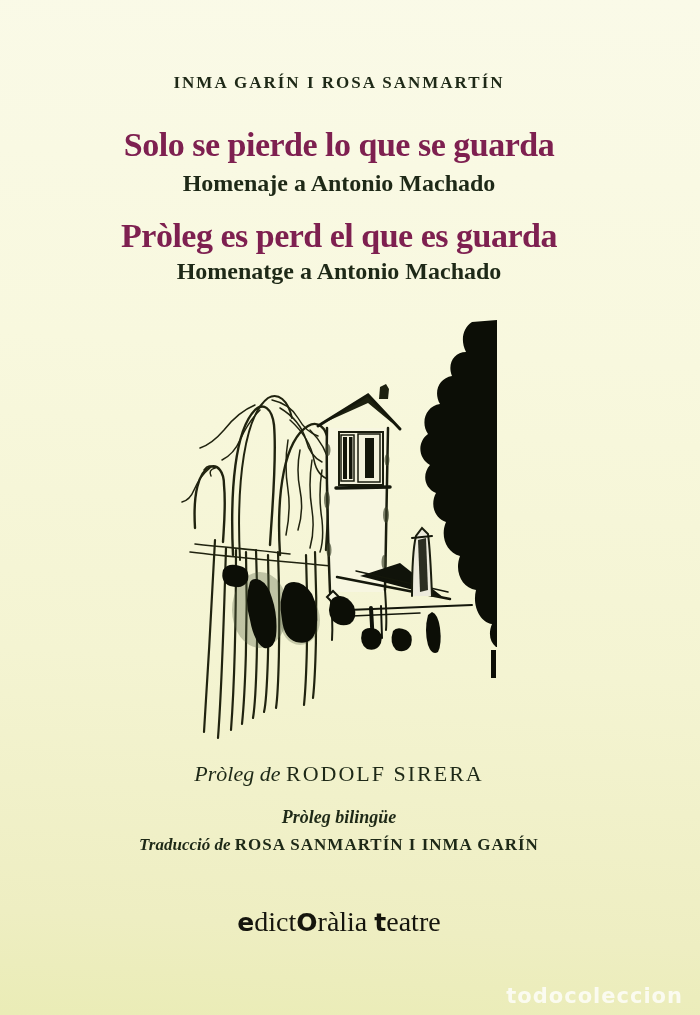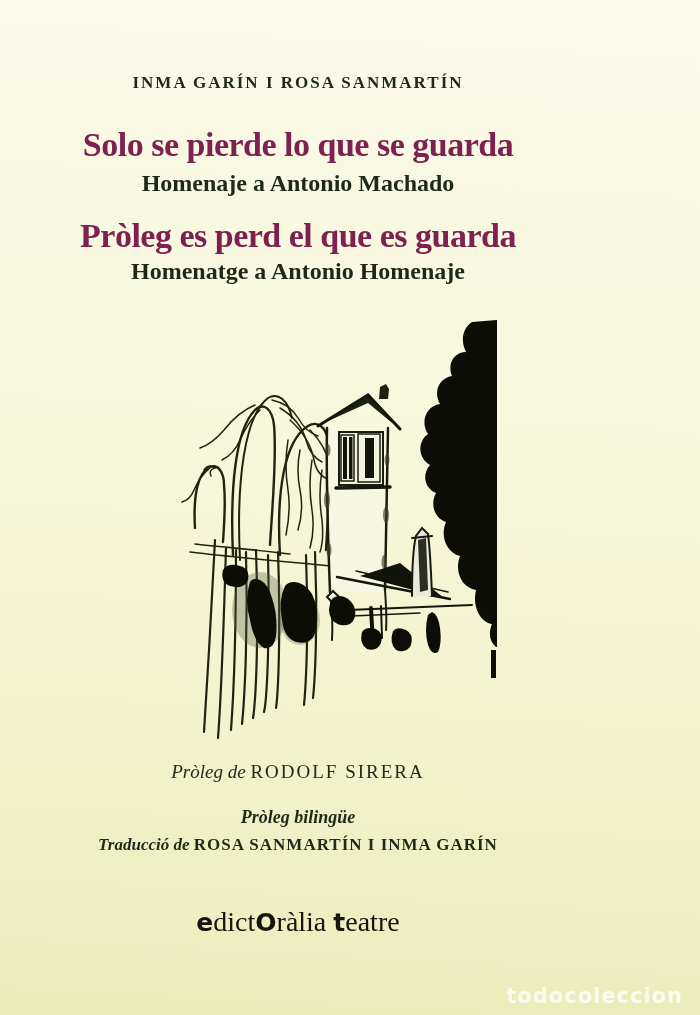--- a/index.html
+++ b/index.html
@@ -11,41 +11,41 @@
   .cover {
     position:absolute; inset:0;
     background:linear-gradient(183deg,
       var(--background-top,#fafae8) 0%,
       #f8f8de 35%,
       #f4f4d2 65%,
       #eeeec2 90%,
       var(--background-bottom,#eaecb6) 100%);
     overflow:hidden;
   }
-  .text-block { position:absolute; left:0; width:596px; text-align:center; white-space:nowrap; }
+  .text-block { position:absolute; left:0; width:596px; text-align:center; white-space:nowrap;padding-left:41px; }
   .author {
     top:73px; font-size:17px; font-weight:bold; letter-spacing:2px;
     color:var(--text,#1e2917);
   }
   .title {
     font-size:34px; font-weight:bold; letter-spacing:-0.5px;
     color:var(--title,#7e2050);
   }
   .title-es { top:126px; }
   .subtitle {
     font-size:24px; font-weight:bold; 
     color:var(--text,#1e2917);
   }
   .subtitle-es { top:170px; }
   .title-ca { top:217px; }
   .subtitle-ca { top:258px; }
 
   .illustration { position:absolute; left:160px; top:300px; width:380px; height:450px; }
 
-  .prologue { top:761px; font-size:19px; color:var(--text,#1e2917); }
+  .prologue { top:761px; font-size:22px; color:var(--text,#1e2917); }
   .prologue .prefix { font-style:italic; }
   .prologue .name { letter-spacing:2px; }
 
   .edition { top:807px; font-size:18px; font-style:italic; font-weight:bold; color:var(--text,#1e2917); }
 
   .translation { top:835px; font-size:17px; color:var(--text,#1e2917); }
   .translation .prefix { font-style:italic; font-weight:bold; }
   .translation .names { letter-spacing:1px; font-weight:bold; }
 
   .publisher { top:906px; color:#15150d; }
@@ -62,21 +62,21 @@
 <body>
 
 <div class="cover">
 
   <div class="text-block author">INMA GARÍN I ROSA SANMARTÍN</div>
 
   <div class="text-block title title-es">Solo se pierde lo que se guarda</div>
   <div class="text-block subtitle subtitle-es">Homenaje a Antonio Machado</div>
 
   <div class="text-block title title-ca">Pròleg es perd el que es guarda</div>
-  <div class="text-block subtitle subtitle-ca">Homenatge a Antonio Homenaje</div>
+  <div class="text-block subtitle subtitle-ca">Homenatge a Antonio Machado</div>
 
   <svg class="illustration" viewBox="0 0 380 450" role="img" aria-label="Ink and watercolour drawing of a tall tower house with a weeping willow on the left, dark tree silhouette on the right and black shrubs at the base">
 
     <g fill="none" stroke="#20230f" stroke-width="2.4" stroke-linecap="round">
       <path d="M 73 255 C 70 190, 75 130, 95 110 C 103 102, 112 108, 114 125 C 117 160, 112 210, 110 245"></path>
       <path d="M 120 255 C 116 190, 125 140, 148 126 C 158 120, 166 128, 168 140 C 172 170, 168 215, 166 250"></path>
       <path d="M 35 228 C 33 195, 38 172, 50 167 C 58 164, 64 172, 64 185 C 66 205, 64 225, 63 242"></path>
       <path d="M 80 260 C 76 180, 85 115, 108 98 C 118 92, 128 100, 132 118" stroke-width="2"></path>
       <g stroke-width="1.5">
         <path d="M 112 100 Q 130 104 138 118 Q 146 132 158 136"></path>

